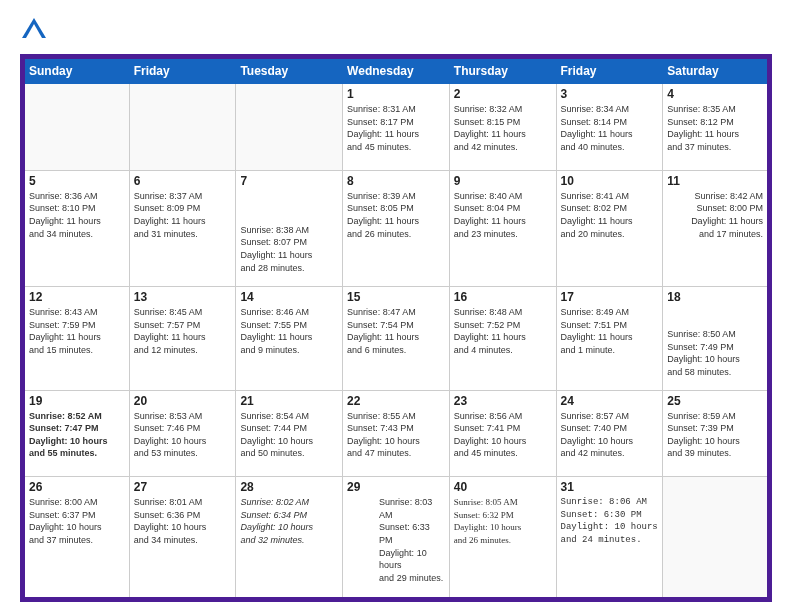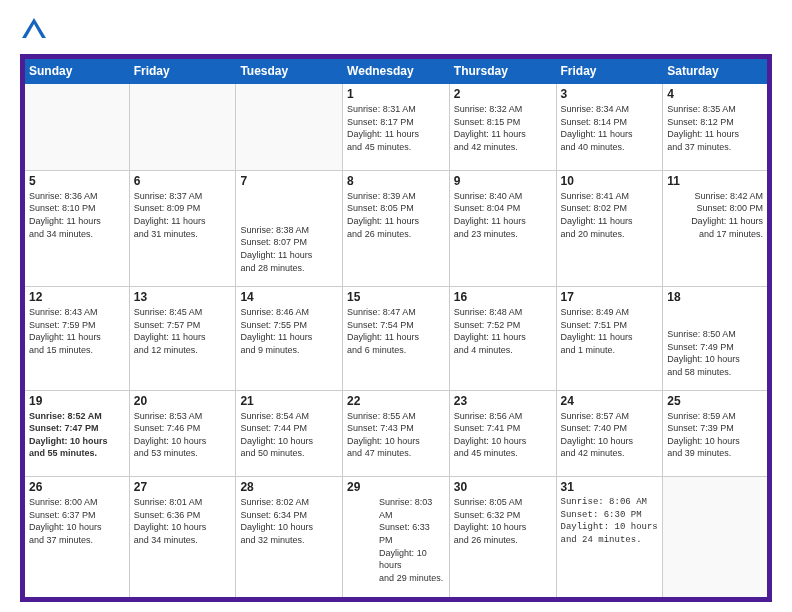--- a/index.html
+++ b/index.html
@@ -319,35 +319,35 @@
           </td>
           <td>
             <div class="day-number">27</div>
             <div class="day-info" style="white-space: pre-line;">Sunrise: 8:01 AM
 Sunset: 6:36 PM
 Daylight: 10 hours
 and 34 minutes.</div>
           </td>
           <td>
             <div class="day-number">28</div>
-            <div class="day-info" style="white-space: pre-line;">Sunrise: 8:02 AM
+            <div class="day-info" style="white-space: pre-line; font-style: italic;">Sunrise: 8:02 AM
 Sunset: 6:34 PM
 Daylight: 10 hours
 and 32 minutes.</div>
           </td>
           <td>
             <div class="day-number">29</div>
             <div class="day-info" style="white-space: pre-line; margin-left: 32px;">Sunrise: 8:03 AM
 Sunset: 6:33 PM
 Daylight: 10 hours
 and 29 minutes.</div>
           </td>
           <td>
-            <div class="day-number">30</div>
-            <div class="day-info" style="white-space: pre-line;">Sunrise: 8:05 AM
+            <div class="day-number">40</div>
+            <div class="day-info" style="white-space: pre-line; font-family: Liberation Serif, serif;">Sunrise: 8:05 AM
 Sunset: 6:32 PM
 Daylight: 10 hours
 and 26 minutes.</div>
           </td>
           <td>
             <div class="day-number">31</div>
             <div class="day-info" style="white-space: pre-line; font-family: Liberation Mono, monospace;">Sunrise: 8:06 AM
 Sunset: 6:30 PM
 Daylight: 10 hours
 and 24 minutes.</div>

